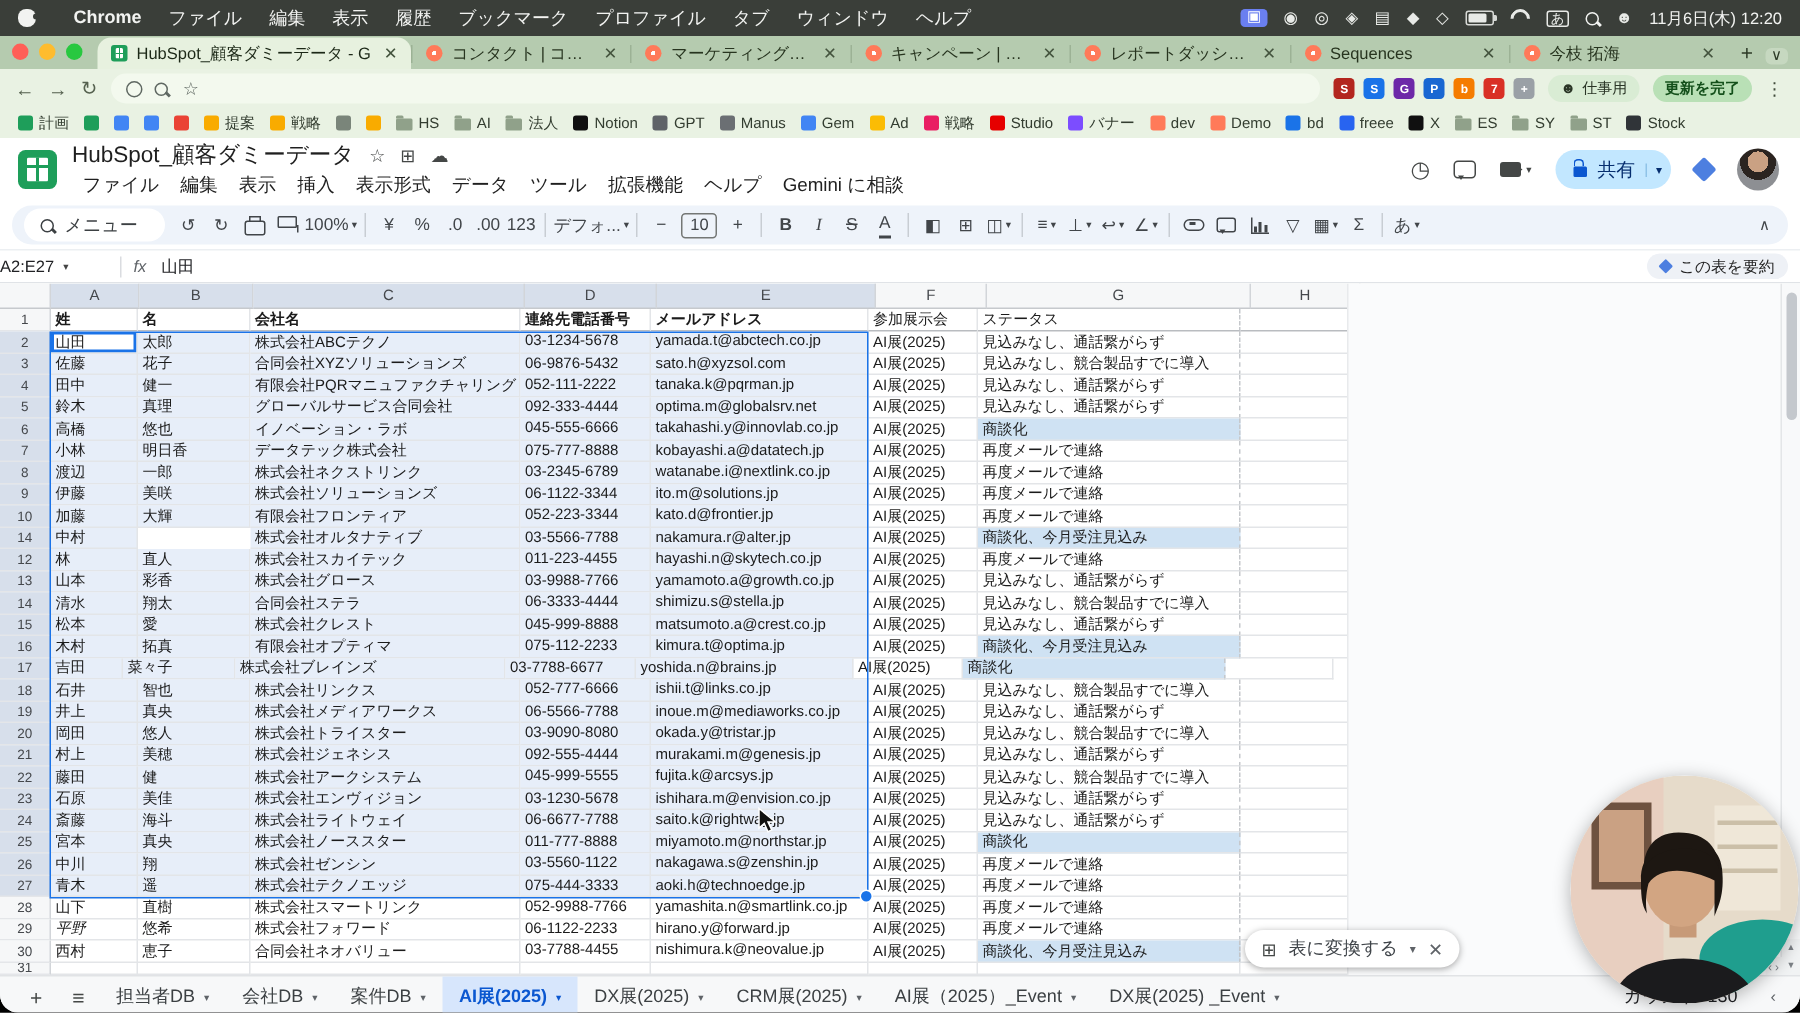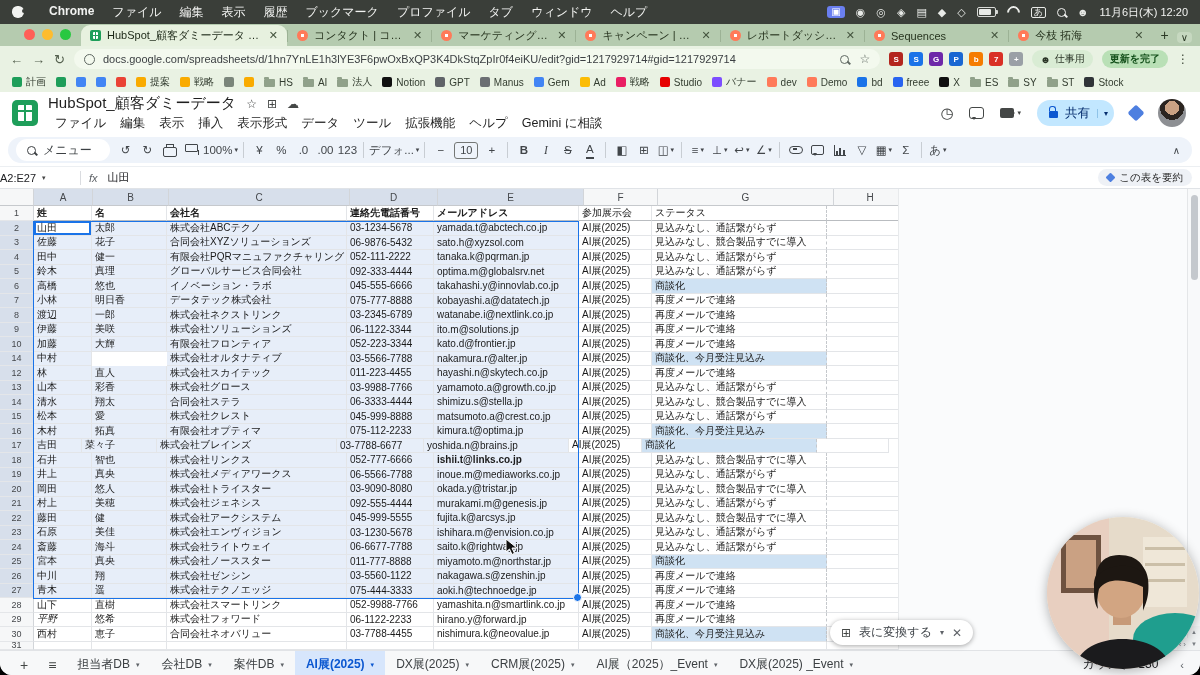--- a/index.html
+++ b/index.html
@@ -18,21 +18,21 @@
   .status-ic.boxed{border:1px solid #e8eae7;border-radius:2px;padding:0 2px;font-size:9px;}
   .batt{width:17px;height:8px;border:1px solid #d8dad7;border-radius:2px;position:relative;}
   .batt::before{content:"";position:absolute;inset:1px 4px 1px 1px;background:#e8eae7;border-radius:1px;}
   .batt::after{content:"";position:absolute;right:-3px;top:2px;width:2px;height:4px;background:#d8dad7;border-radius:0 1px 1px 0;}
   .wifi{width:9px;height:9px;border:2px solid #e8eae7;border-radius:50%;border-bottom-color:transparent;border-left-color:transparent;transform:rotate(-45deg);}
   .mag{width:7px;height:7px;border:1.5px solid currentColor;border-radius:50%;position:relative;display:inline-block;}
   .mag::after{content:"";position:absolute;width:4px;height:1.5px;background:currentColor;transform:rotate(45deg);right:-3px;bottom:-1px;}
   .clock{white-space:nowrap;}
 
   
-  .tabstrip{height:22px;background:#b5cbaf;display:flex;align-items:flex-end;padding-left:16px;}
+  .tabstrip{height:22px;background:#b5cbaf;display:flex;align-items:flex-end;padding-left:0;}
   .traffic{display:flex;gap:7px;align-items:center;margin:0 10px 6px 8px;}
   .tl{width:11px;height:11px;border-radius:50%;}
   .tl.r{background:#ff5f57}.tl.y{background:#febc2e}.tl.g{background:#28c840}
   .tab{height:21px;display:flex;align-items:center;gap:6px;padding:0 9px;font-size:11px;color:#27341f;border-radius:9px 9px 0 0;min-width:0;flex:1;max-width:152px;}
   .tab.active{background:#e7f1df;max-width:205px;flex:1.5;color:#1c2817;}
   .tab-label{overflow:hidden;text-overflow:ellipsis;white-space:nowrap;flex:1;}
   .tab-close{color:#44543e;font-size:11px;flex:none;}
   .tab-sep{width:1px;height:12px;background:#9cb295;margin-bottom:4px;flex:none;}
   .fav{width:11px;height:11px;border-radius:2px;flex:none;position:relative;}
   .fav.sheets{background:#1e9e5a;}
@@ -260,21 +260,20 @@
     <span class="newtab-btn">+</span>
     <span class="tabstrip-chevron">∨</span>
   </div>
 
   <div class="addrbar">
     <span class="navic">←</span>
     <span class="navic">→</span>
     <span class="navic">↻</span>
     <span class="urlpill">
       <span class="site-ic"></span>
-      <span class="url-text">docs.google.com/spreadsheets/d/1hn7YnLE1h3lYE3F6pwOxBxQP3K4DkStqZpIr0f4eiKU/edit?gid=1217929714#gid=1217929714</span>
       <span class="url-right">
         <span class="mag"></span>
         <span class="star">☆</span>
       </span>
     </span>
     <span class="exts" id="ext-icons">
         <span class="ext" style="background: rgb(179, 38, 30);">S</span>
         <span class="ext" style="background: rgb(26, 115, 232);">S</span>
         <span class="ext" style="background: rgb(109, 40, 168);">G</span>
         <span class="ext" style="background: rgb(25, 103, 210);">P</span>
@@ -775,21 +774,21 @@
         <span class="cell" style="width: 73px;">AI展(2025)</span>
         <span class="cell hl gdash" style="width: 175px;">商談化</span>
         <span class="cell" style="width: 72px;"></span>
       </div>
       <div class="grow">
         <span class="rowh sel">18</span>
         <span class="cell sel" style="width: 58px;">石井</span>
         <span class="cell sel" style="width: 75px;">智也</span>
         <span class="cell sel" style="width: 180px;">株式会社リンクス</span>
         <span class="cell sel" style="width: 87px;">052-777-6666</span>
-        <span class="cell sel" style="width: 145px; font-weight: bold;">ishii.t@links.co.jp</span>
+        <span class="cell sel" style="width: 145px;">ishii.t@links.co.jp</span>
         <span class="cell" style="width: 73px;">AI展(2025)</span>
         <span class="cell gdash" style="width: 175px;">見込みなし、競合製品すでに導入</span>
         <span class="cell" style="width: 72px;"></span>
       </div>
       <div class="grow">
         <span class="rowh sel">19</span>
         <span class="cell sel" style="width: 58px;">井上</span>
         <span class="cell sel" style="width: 75px;">真央</span>
         <span class="cell sel" style="width: 180px;">株式会社メディアワークス</span>
         <span class="cell sel" style="width: 87px;">06-5566-7788</span>

